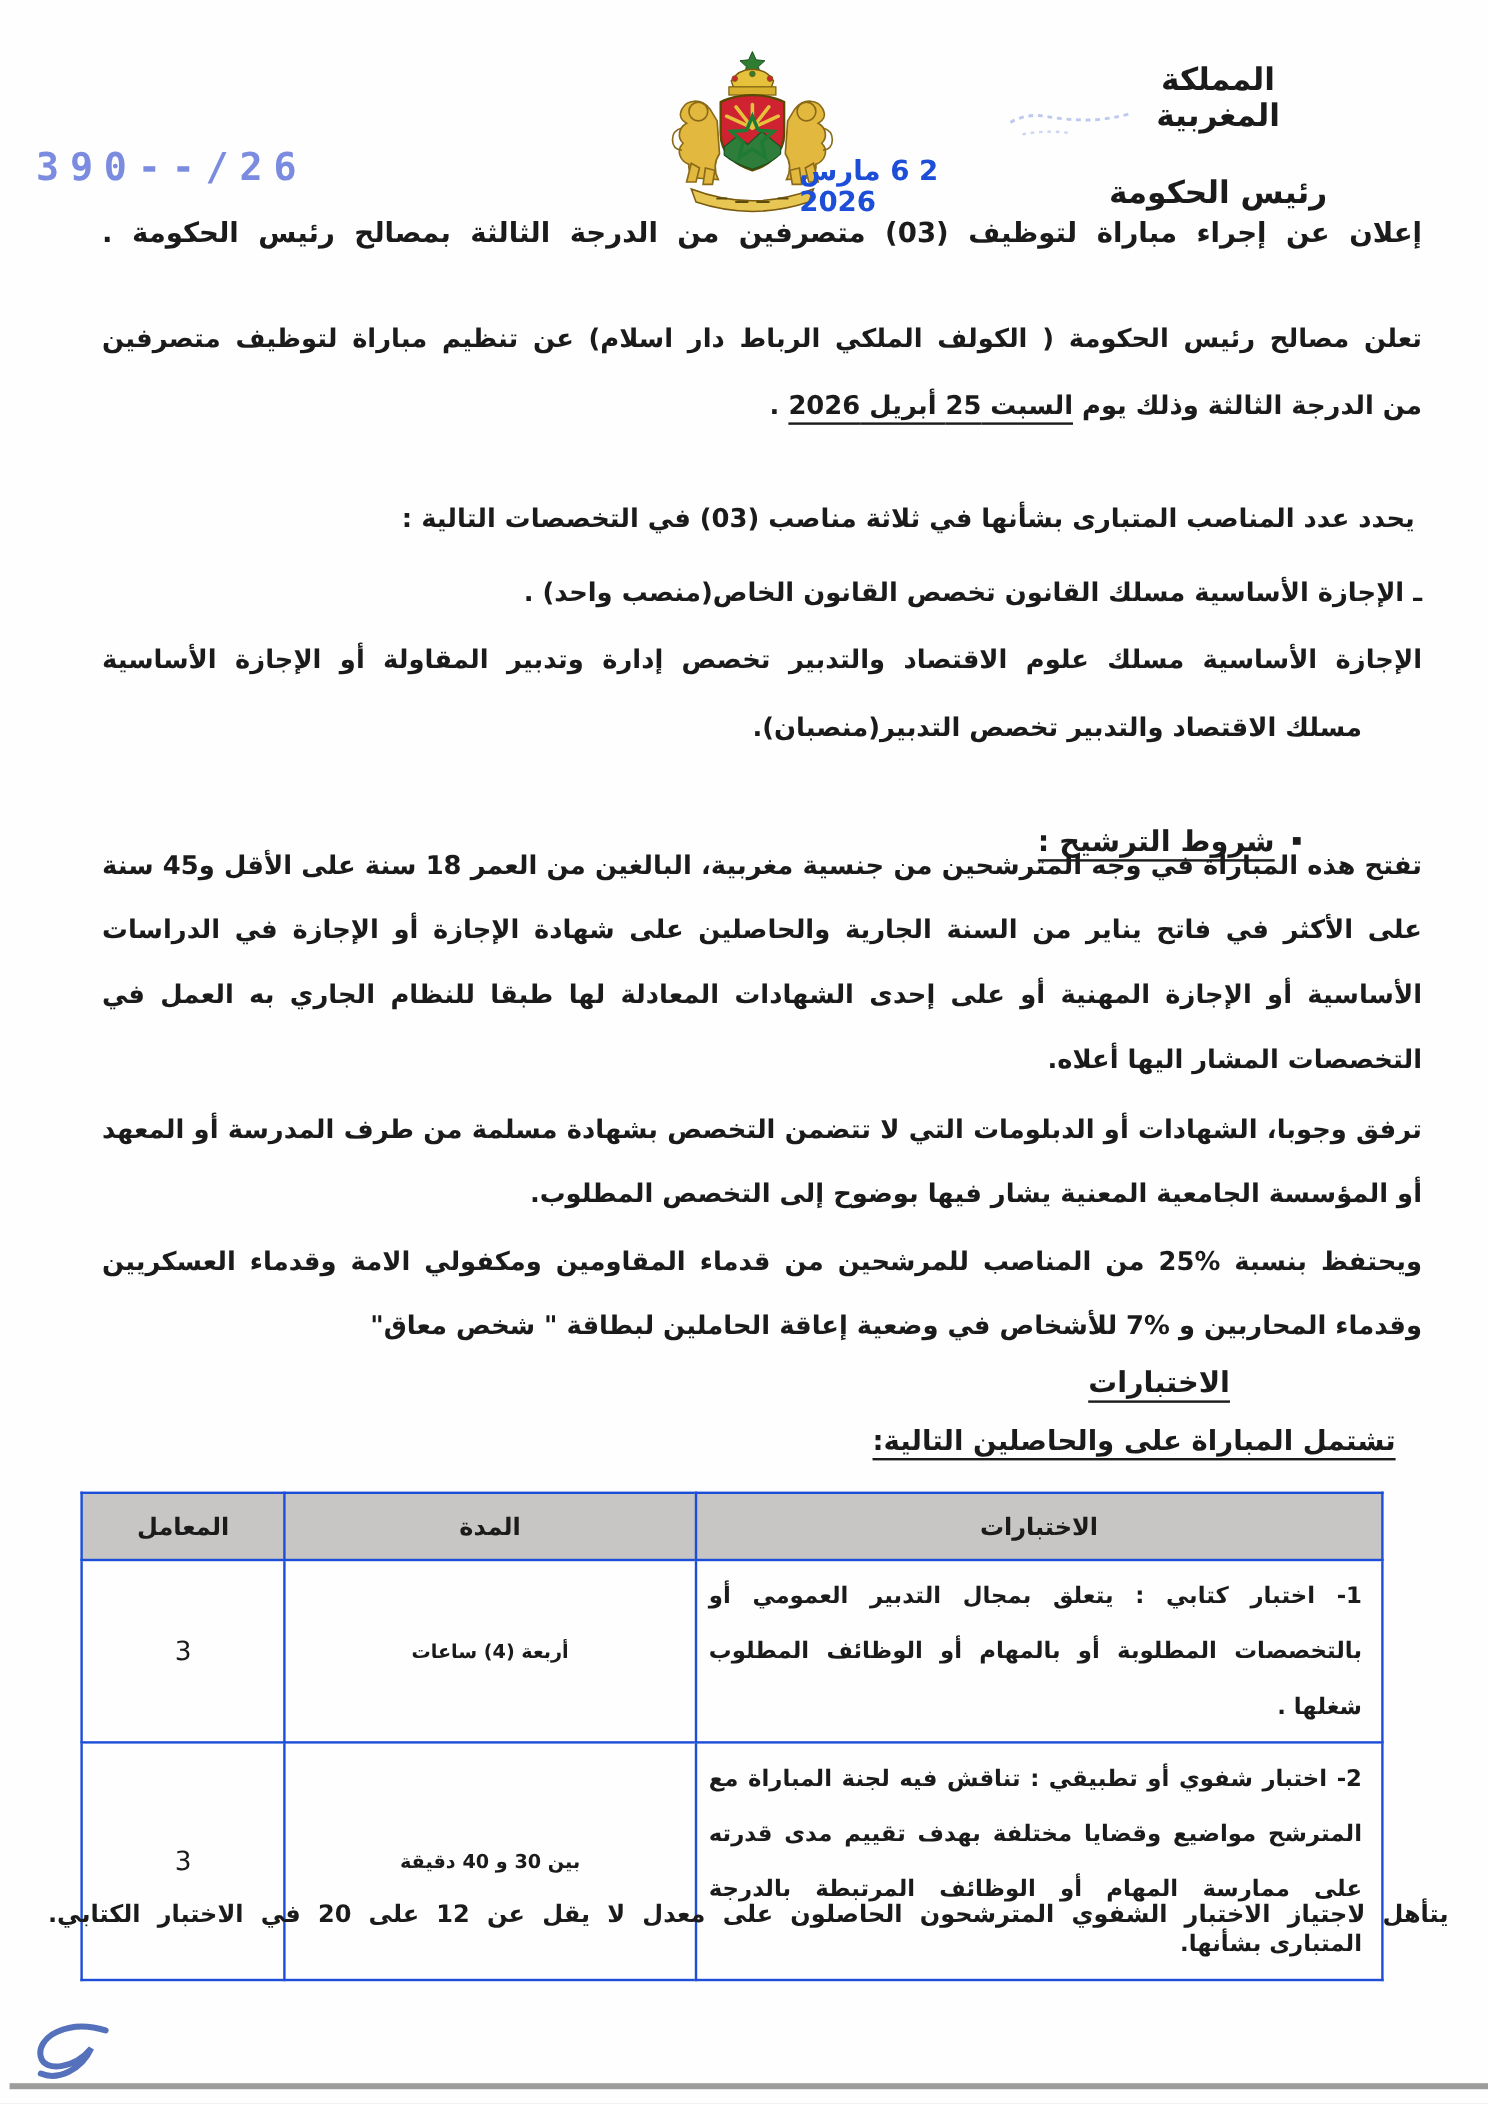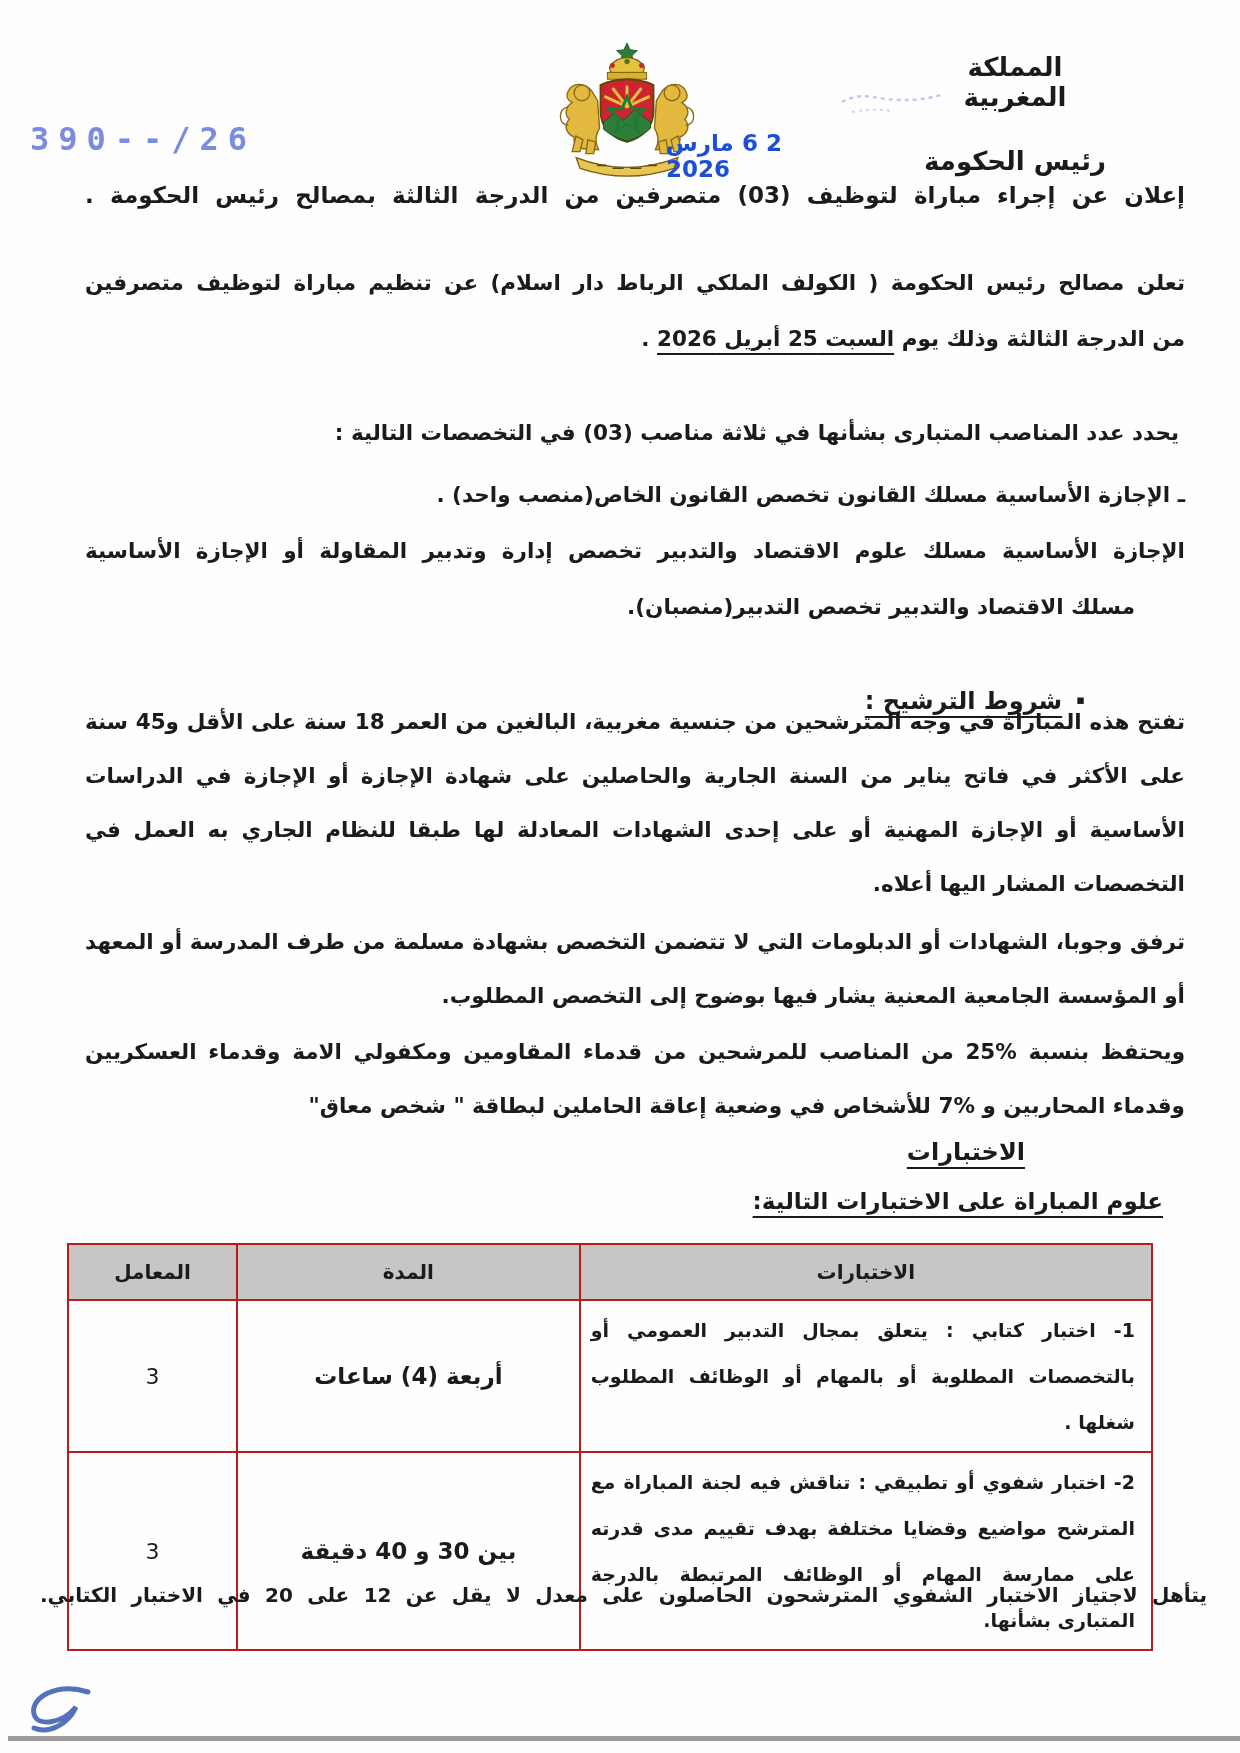--- a/index.html
+++ b/index.html
@@ -44,30 +44,30 @@
 
   .spec-right{text-align:right;}
   .spec2b{text-align:right;padding-right:50px;}
 
   .exams-head{top:1138px;text-align:right;padding-right:160px;font-size:24px;font-weight:800;}
   .exams-intro{top:1188px;text-align:right;padding-right:22px;font-size:23px;font-weight:700;}
 
   
   .tblwrap{position:absolute;top:1243px;left:67px;right:87px;}
   table.exams{width:100%;border-collapse:collapse;table-layout:fixed;direction:rtl;}
-  table.exams th, table.exams td{border:2px solid #b91c1c;}
+  table.exams th, table.exams td{border:2px solid #1d4ed8;}
   table.exams th{
     background:#c7c6c4;height:52px;
     font-size:20px;font-weight:800;text-align:center;
   }
   td.exam-cell{
     font-size:19px;font-weight:600;line-height:46px;
     padding:6px 16px 6px 10px;text-align:justify;vertical-align:middle;
   }
-  td.dur-cell{font-size:23px;font-weight:700;text-align:center;vertical-align:middle;}
+  td.dur-cell{font-size:16px;font-weight:700;text-align:center;vertical-align:middle;}
   td.coef-cell{font-size:22px;font-weight:500;text-align:center;vertical-align:middle;}
   tr.r1 td{height:100px;}
   tr.r2 td{height:140px;border-radius:26px;}
 
   .note{top:1583px;right:33px;left:40px;font-size:20px;font-weight:700;
         white-space:nowrap;text-align:justify;text-align-last:justify;}
 
   .scribble-bottom{position:absolute;left:22px;top:1682px;}
   .bottom-line{position:absolute;left:8px;right:0;top:1736px;height:5px;background:#9c9c9a;}
 </style>
@@ -159,21 +159,21 @@
   </div>
 
   <div class="abs txt just" style="top:695px;">تفتح هذه المباراة في وجه المترشحين من جنسية مغربية، البالغين من العمر 18 سنة على الأقل و45 سنة على الأكثر في فاتح يناير من السنة الجارية والحاصلين على شهادة الإجازة أو الإجازة في الدراسات الأساسية أو الإجازة المهنية أو على إحدى الشهادات المعادلة لها طبقا للنظام الجاري به العمل في التخصصات المشار اليها أعلاه.</div>
   <div class="abs txt just" style="top:915px;">ترفق وجوبا، الشهادات أو الدبلومات التي لا تتضمن التخصص بشهادة مسلمة من طرف المدرسة أو المعهد أو المؤسسة الجامعية المعنية يشار فيها بوضوح إلى التخصص المطلوب.</div>
   <div class="abs txt just" style="top:1025px;">ويحتفظ بنسبة %25 من المناصب للمرشحين من قدماء المقاومين ومكفولي الامة وقدماء العسكريين وقدماء المحاربين و %7 للأشخاص في وضعية إعاقة الحاملين لبطاقة " شخص معاق"</div>
 
   <div class="abs exams-head">
     <span class="u">الاختبارات</span>
   </div>
   <div class="abs exams-intro">
-    <span class="u">علوم المباراة على الاختبارات التالية:</span>
+    <span class="u">تشتمل المباراة على والحاصلين التالية:</span>
   </div>
 
   <div class="tblwrap">
     <table class="exams">
       <colgroup>
           <col style="width:52.8%">
           <col style="width:31.6%">
           <col style="width:15.6%">
         </colgroup>
       <thead>

